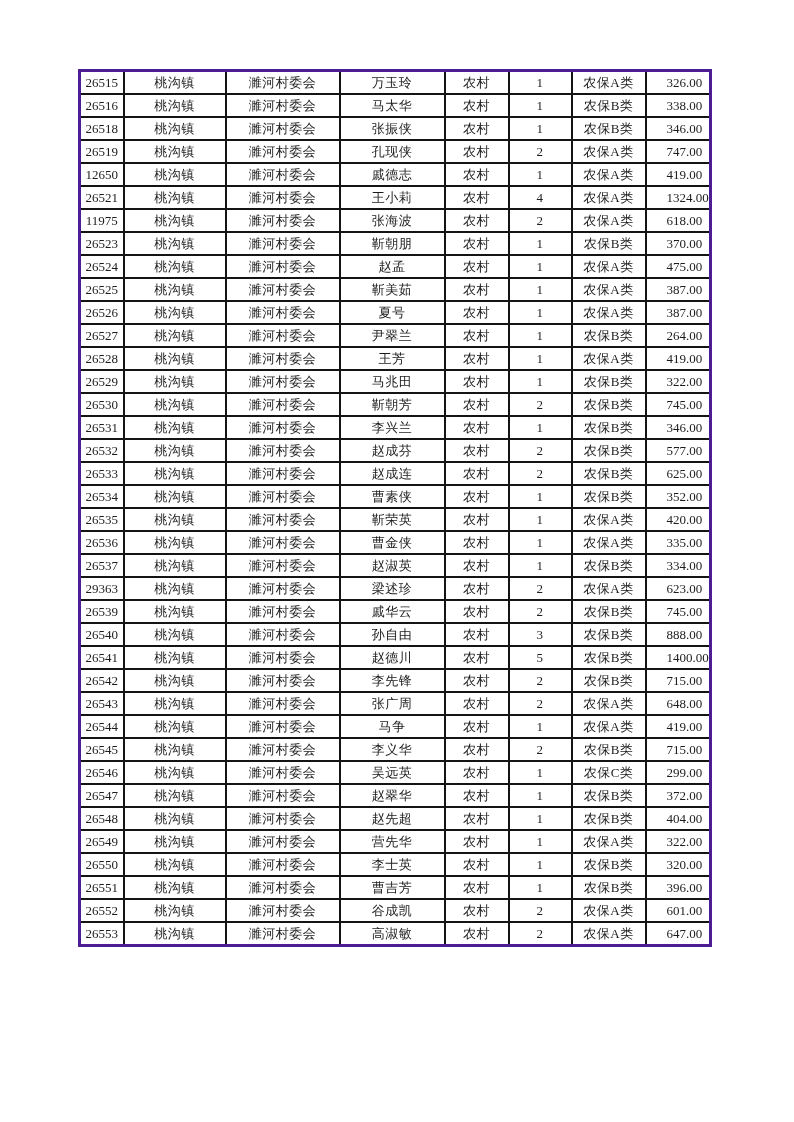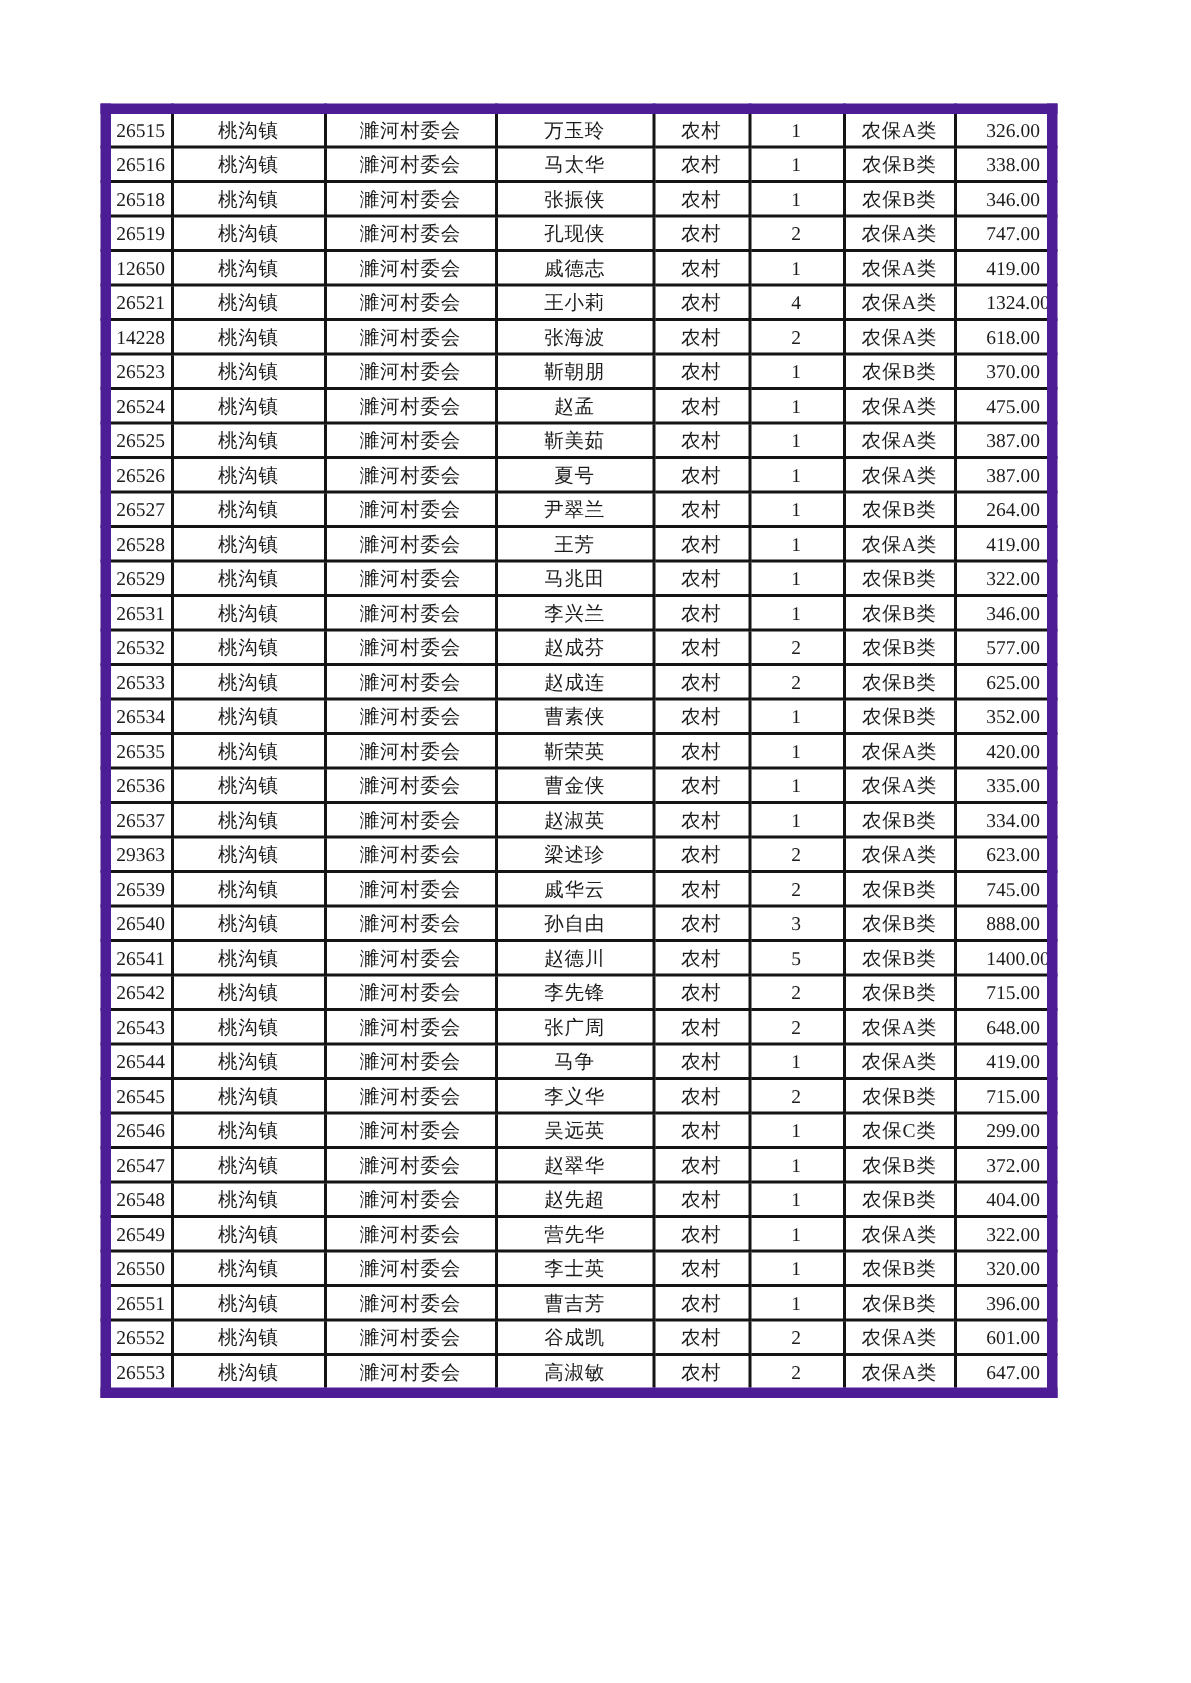--- a/index.html
+++ b/index.html
@@ -17,26 +17,26 @@
   .page {
     position: absolute;
     left: 0; top: 0;
     width: 794px;
     height: 1122px;
     background: #ffffff;
     overflow: hidden;
   }
   table.records {
     position: absolute;
-    left: 67px;
+    left: 78px;
     top: 69px;
     width: 576px;
     border-collapse: collapse;
     table-layout: fixed;
-    border: 7px solid #4c1d95;
+    border: 3px solid #4c1d95;
   }
   table.records td {
     border: 2px solid #141414;
     height: 21px;
     padding: 0;
     font-size: 13px;
     text-align: center;
     vertical-align: middle;
     white-space: nowrap;
     overflow: hidden;
@@ -130,21 +130,21 @@
           <td class="record-id">26521</td>
           <td>桃沟镇</td>
           <td>濉河村委会</td>
           <td>王小莉</td>
           <td>农村</td>
           <td>4</td>
           <td>农保A类</td>
           <td class="amount">1324.00</td>
         </tr>
         <tr>
-          <td class="record-id">14228</td>
+          <td class="record-id">11975</td>
           <td>桃沟镇</td>
           <td>濉河村委会</td>
           <td>张海波</td>
           <td>农村</td>
           <td>2</td>
           <td>农保A类</td>
           <td class="amount">618.00</td>
         </tr>
         <tr>
           <td class="record-id">26523</td>
@@ -208,20 +208,30 @@
         </tr>
         <tr>
           <td class="record-id">26529</td>
           <td>桃沟镇</td>
           <td>濉河村委会</td>
           <td>马兆田</td>
           <td>农村</td>
           <td>1</td>
           <td>农保B类</td>
           <td class="amount">322.00</td>
+        </tr>
+        <tr>
+          <td class="record-id">26530</td>
+          <td>桃沟镇</td>
+          <td>濉河村委会</td>
+          <td>靳朝芳</td>
+          <td>农村</td>
+          <td>2</td>
+          <td>农保B类</td>
+          <td class="amount">745.00</td>
         </tr>
         <tr>
           <td class="record-id">26531</td>
           <td>桃沟镇</td>
           <td>濉河村委会</td>
           <td>李兴兰</td>
           <td>农村</td>
           <td>1</td>
           <td>农保B类</td>
           <td class="amount">346.00</td>

